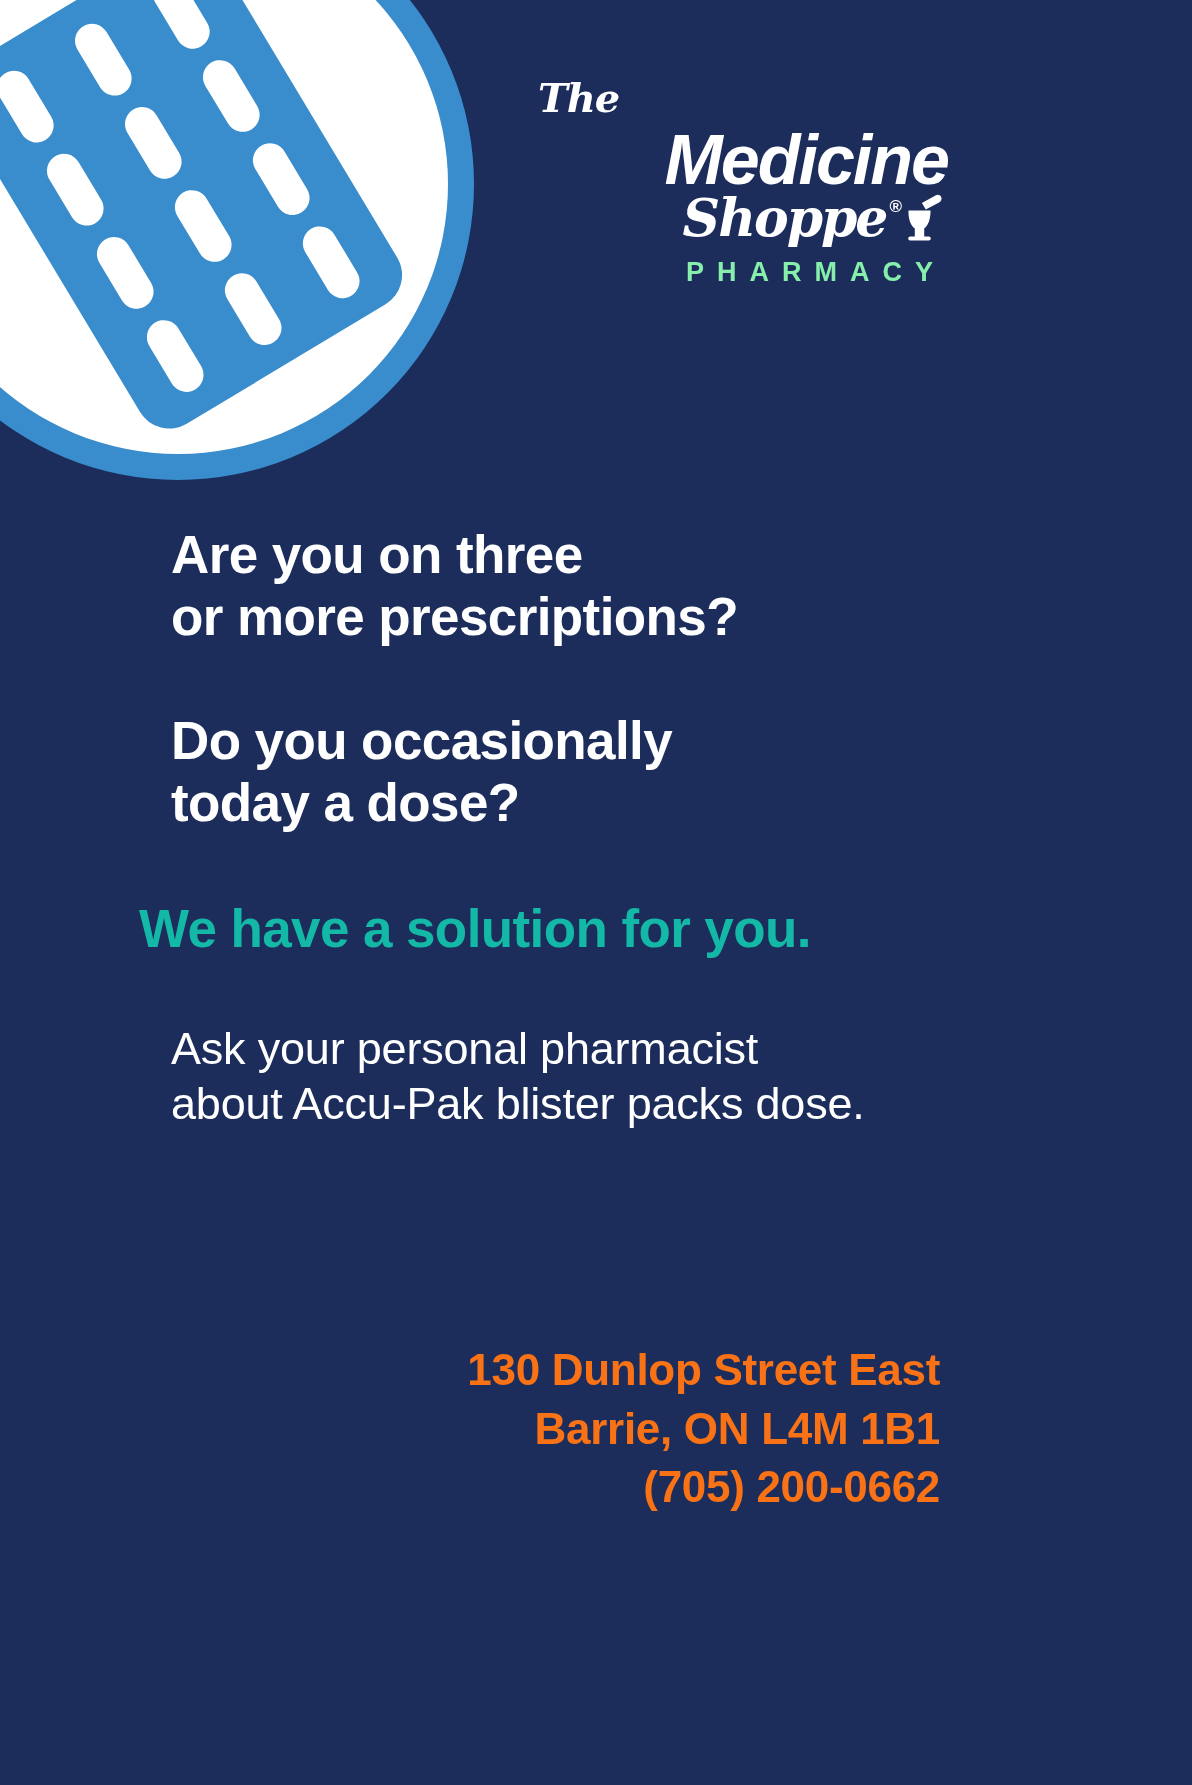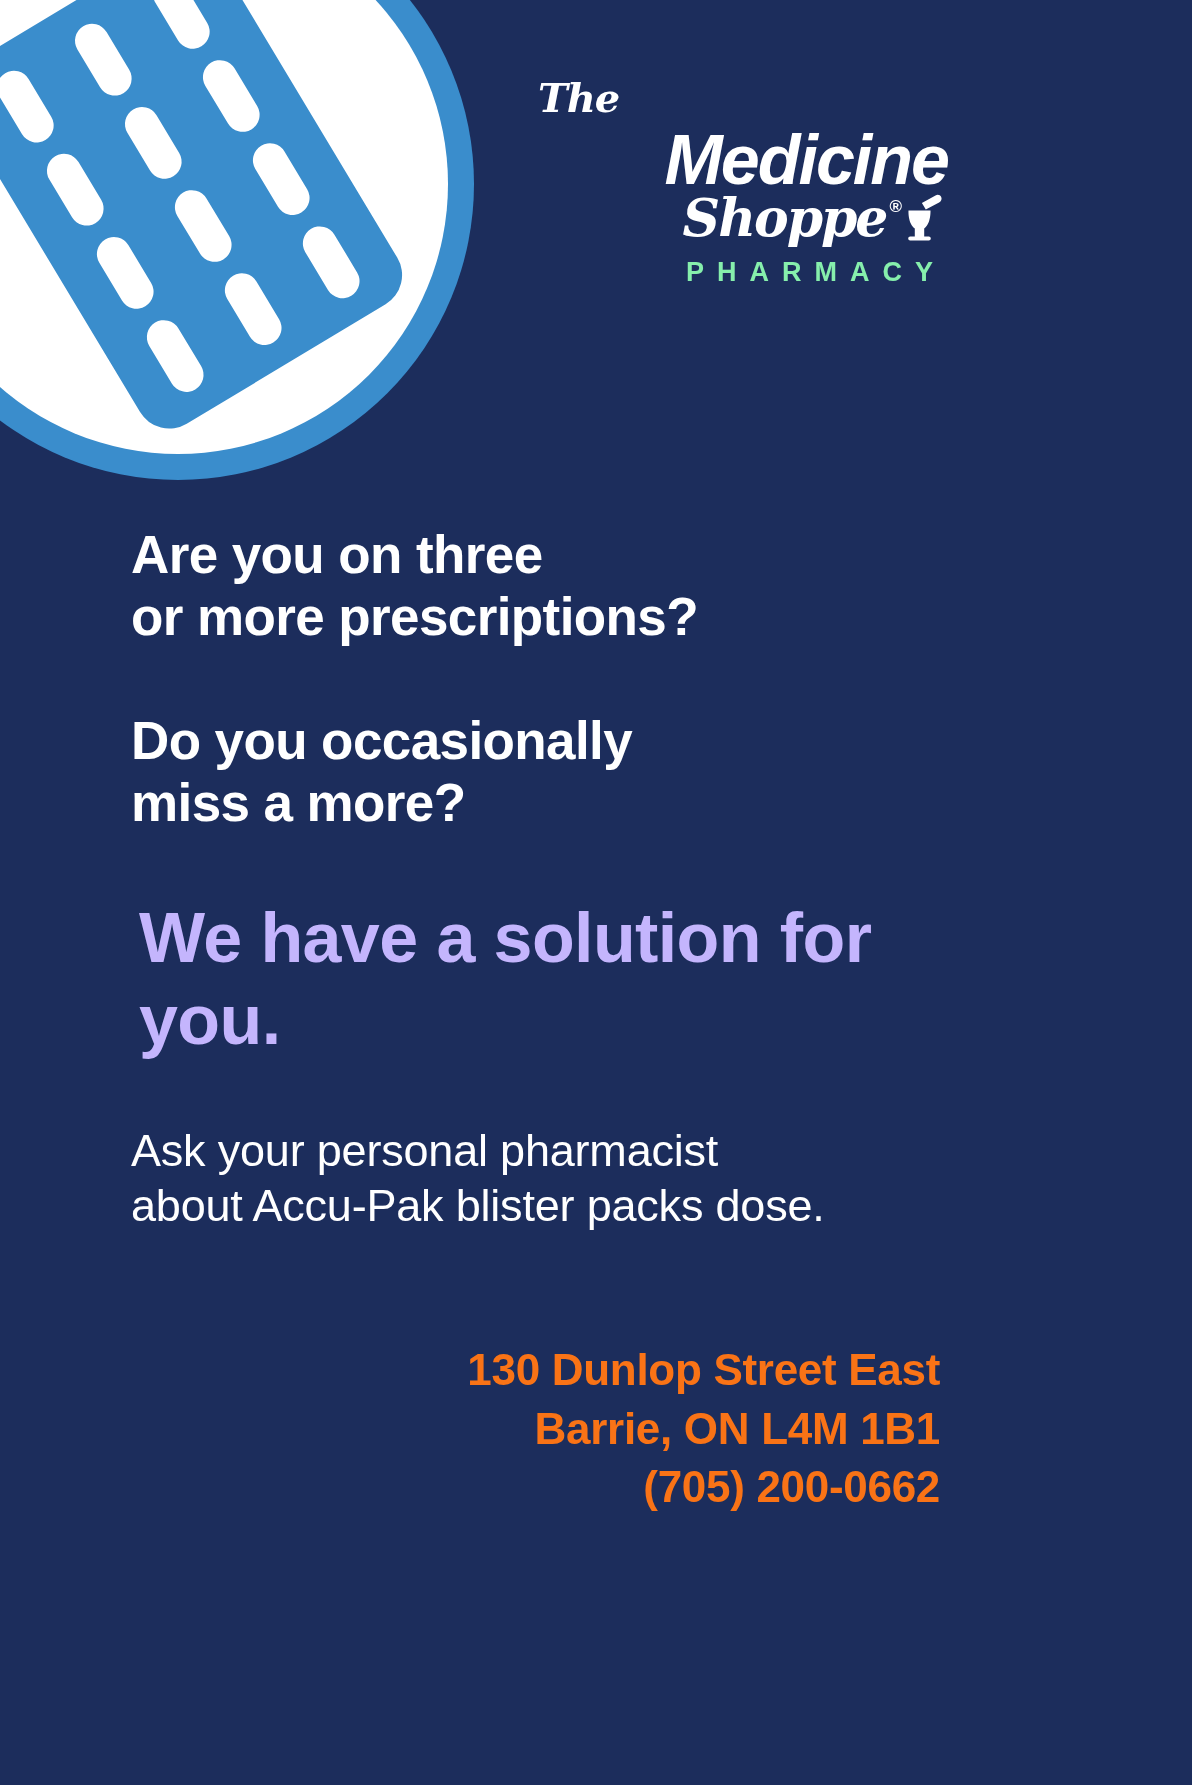--- a/index.html
+++ b/index.html
@@ -180,40 +180,40 @@
     font-weight: 700;
     font-size: 53px;
     line-height: 1.17;
     letter-spacing: -0.6px;
     margin: 0;
   }
   #headline-2 {
     margin-top: 62px;
   }
   #tagline {
-    color: #c4b5fd;
-    font-family: "Liberation Sans", sans-serif;
-    font-weight: 700;
-    font-size: 70px;
+    color: #14b8a6;
+    font-family: "Liberation Sans", sans-serif;
+    font-weight: 700;
+    font-size: 53px;
     line-height: 1.17;
     letter-spacing: -0.6px;
     margin: 8px;
     margin-top: 64px;
   }
   #bodycopy {
     color: #ffffff;
     font-family: "Liberation Sans", sans-serif;
     font-weight: 400;
     font-size: 45px;
     line-height: 1.22;
     letter-spacing: -0.2px;
     margin: 0;
     margin-top: 62px;
   }
-  .cline { display: block; }
+  .cline { display: block; margin-left: 40px; }
 
   
   #address {
     position: absolute;
     right: 56px;
     bottom: 268px;
     text-align: right;
     color: #f97316;
     font-family: "Liberation Sans", sans-serif;
     font-weight: 700;
@@ -290,21 +290,21 @@
   </div>
 
   <div id="copy">
     <h1 class="headline" id="headline-1">
       <span class="cline">Are you on three</span>
       <span class="cline">or more prescriptions?</span>
     </h1>
 
     <h1 class="headline" id="headline-2">
       <span class="cline">Do you occasionally</span>
-      <span class="cline">miss a more?</span>
+      <span class="cline">today a dose?</span>
     </h1>
 
     <p id="tagline">We have a solution for you.</p>
 
     <p id="bodycopy">
       <span class="cline">Ask your personal pharmacist</span>
       <span class="cline">about Accu-Pak blister packs dose.</span>
     </p>
   </div>
 

